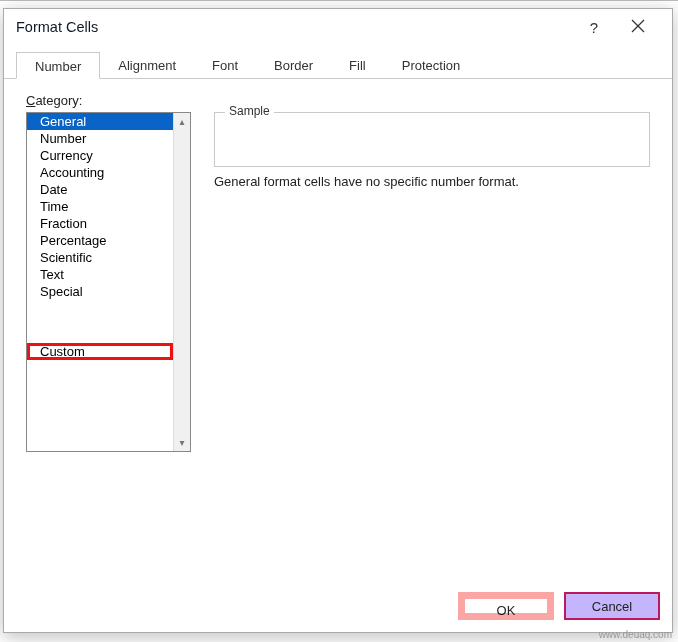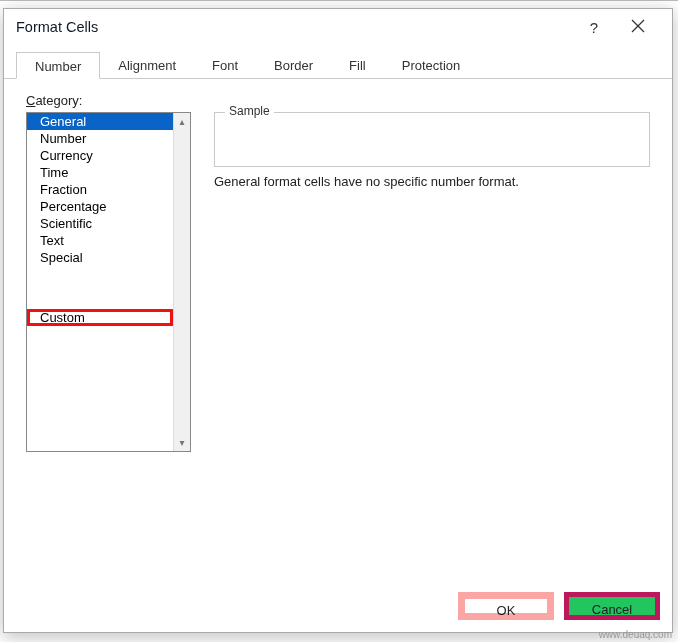--- a/index.html
+++ b/index.html
@@ -32,21 +32,21 @@
   .list-item.highlight { outline: 3px solid #e11; outline-offset: -3px; position: relative; z-index: 2; margin-top: 43px; }
   .scrollbar { width: 17px; background: #f0f0f0; display: flex; flex-direction: column; justify-content: space-between; align-items: center; border-left: 1px solid #dcdcdc; }
   .scroll-arrow { font-size: 10px; color: #777; height: 17px; line-height: 17px; }
 
   .right-pane { position: absolute; left: 210px; top: 103px; right: 22px; }
   .sample-box { border: 1px solid #c9c9c9; height: 55px; position: relative; padding: 0 24px; }
   .sample-label { position: absolute; top: -9px; left: 10px; background: #fff; padding: 0 4px; color: #333; font-size: 12px; }
   .desc { margin-top: 7px; color: #222; }
 
   .buttons { position: absolute; right: 12px; bottom: 12px; display: flex; gap: 10px; }
-  .btn { width: 96px; height: 28px; border: 5px solid #be185d; background: #22c55e; text-align: center; line-height: 26px; color: #222; }
+  .btn { width: 96px; height: 28px; border: 2px solid #be185d; background: #c4b5fd; text-align: center; line-height: 26px; color: #222; }
   .btn.primary { background: #fff; border: 7px solid #fca5a5; line-height: 24px; }
 
   .watermark { position: absolute; right: 6px; bottom: 2px; font-size: 10px; color: #999; }
 </style>
 </head>
 <body>
 
 <div class="spreadsheet-bg"></div>
 
 <div class="dialog">
@@ -76,20 +76,22 @@
 
   <div class="content">
     <div class="cat-label">
       <span class="ul">C</span><span>ategory:</span>
     </div>
     <div class="listbox-wrap">
       <div class="listbox">
         <div class="list-item selected">General</div>
         <div class="list-item">Number</div>
         <div class="list-item">Currency</div>
+        <div class="list-item">Accounting</div>
+        <div class="list-item">Date</div>
         <div class="list-item">Time</div>
         <div class="list-item">Fraction</div>
         <div class="list-item">Percentage</div>
         <div class="list-item">Scientific</div>
         <div class="list-item">Text</div>
         <div class="list-item">Special</div>
         <div class="list-item highlight">Custom</div>
       </div>
       <div class="scrollbar">
         <div class="scroll-arrow">▴</div>

